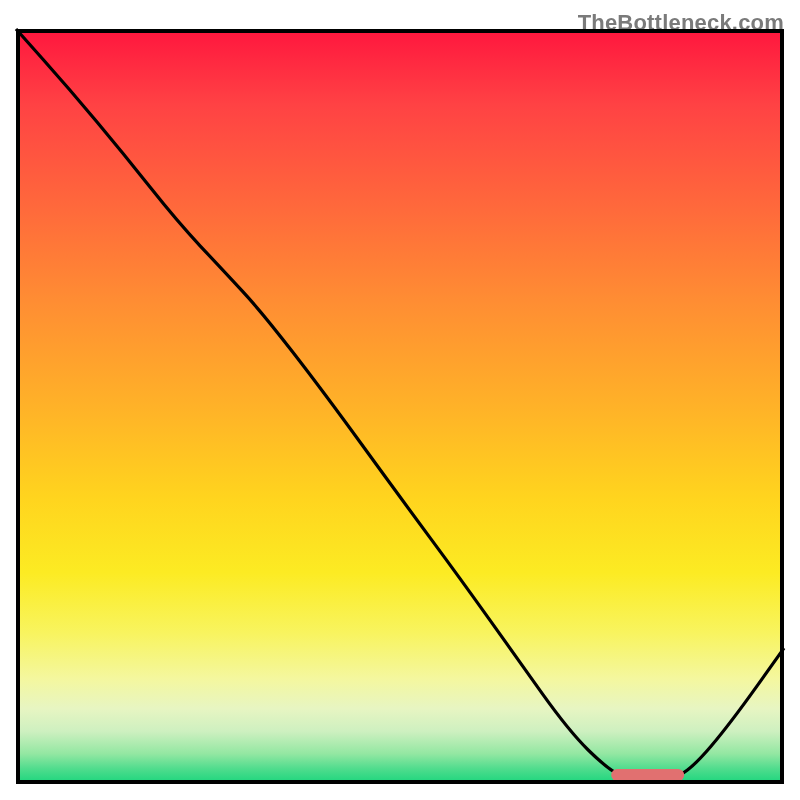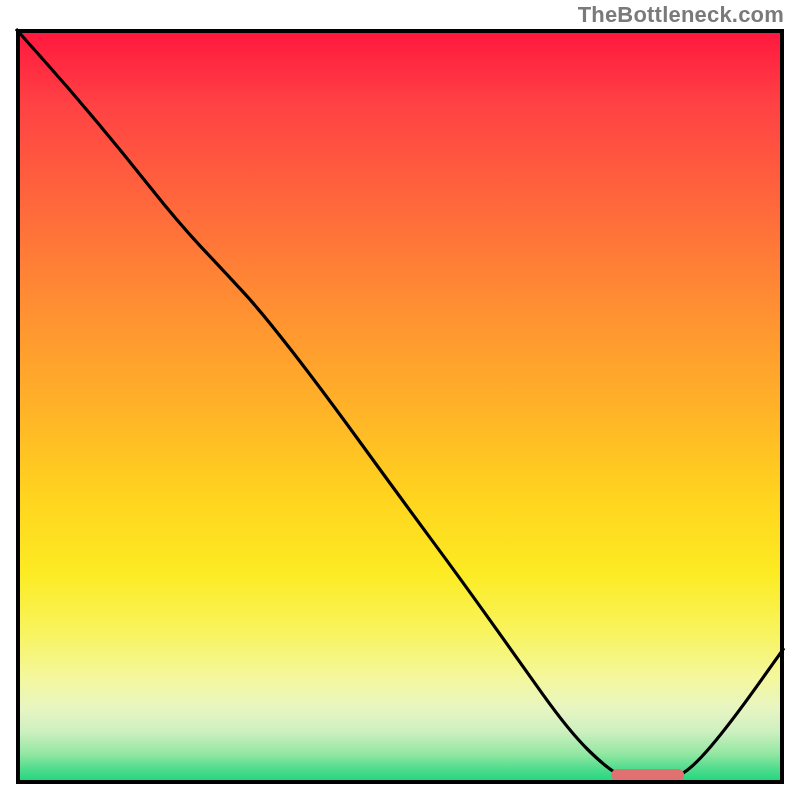--- a/index.html
+++ b/index.html
@@ -10,21 +10,21 @@
     background: #ffffff;
     font-family: Arial, Helvetica, sans-serif;
   }
   .outer {
     position: relative;
     width: 800px;
     height: 800px;
   }
   .attribution {
     position: absolute;
-    top: 2px;
+    top: 10px;
     right: 16px;
     font-size: 22px;
     font-weight: bold;
     color: #7a7a7a;
     letter-spacing: 0.2px;
   }
   .plot-box {
     position: absolute;
     left: 16px;
     top: 29px;

